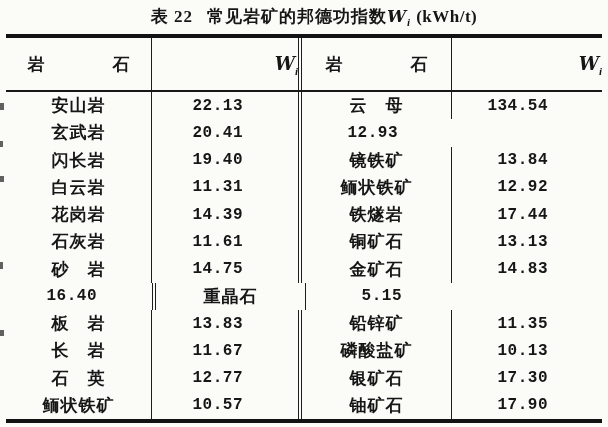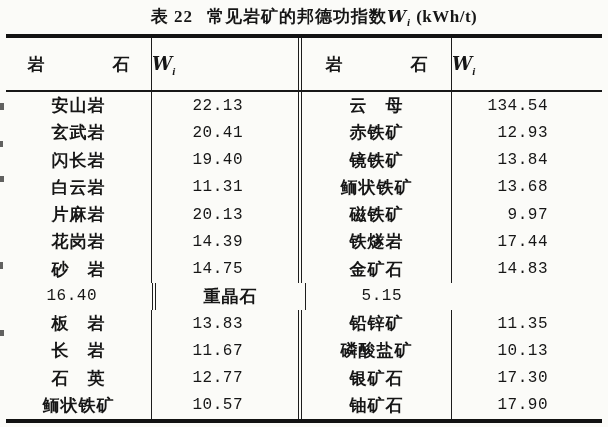--- a/index.html
+++ b/index.html
@@ -45,24 +45,24 @@
   .c2 { width: 150px; border-right: 4px double #1c1c1c; justify-content: flex-end; padding-right: 55px; }
   .c3 { width: 150px; border-right: 1px solid #1c1c1c; justify-content: center; }
   .c4 { width: 150px; justify-content: flex-end; padding-right: 54px; }
 
   .rock {
     font-size: 17px; font-weight: bold; letter-spacing: 1px;
     white-space: nowrap;
   }
   .val {
     font-family: "Liberation Mono", "DejaVu Sans Mono", monospace;
-    font-weight: normal; font-size: 16px; letter-spacing: 0.5px;
+    font-weight: bold; font-size: 16px; letter-spacing: 0.5px;
     white-space: nowrap;
   }
-  .hrow .c2, .hrow .c4 { justify-content: flex-start; padding-right: 0; }
+  .hrow .c2, .hrow .c4 { justify-content: flex-end; padding-right: 0; }
   .rockhead {
     display: inline-flex; width: 102px; justify-content: space-between;
     font-size: 17px; font-weight: bold;
   }
   .wihead { font-size: 18px; font-weight: bold; }
   .wihead i { font-family: "DejaVu Serif", serif; }
 
   
   .artifact { position: absolute; background: #2e2e2e; opacity: 0.75; }
   .a1 { left: 0; top: 103px; width: 4px; height: 7px; }
@@ -120,23 +120,20 @@
           </div>
       </div>
 
       <div class="row">
         <div class="cell c1">
             <span class="rock">玄武岩</span>
           </div>
         <div class="cell c2">
             <span class="val">20.41</span>
           </div>
-        <div class="cell c3">
-            <span class="rock">赤铁矿</span>
-          </div>
         <div class="cell c4">
             <span class="val">12.93</span>
           </div>
       </div>
 
       <div class="row">
         <div class="cell c1">
             <span class="rock">闪长岩</span>
           </div>
         <div class="cell c2">
@@ -154,54 +151,54 @@
         <div class="cell c1">
             <span class="rock">白云岩</span>
           </div>
         <div class="cell c2">
             <span class="val">11.31</span>
           </div>
         <div class="cell c3">
             <span class="rock">鲕状铁矿</span>
           </div>
         <div class="cell c4">
-            <span class="val">13.68</span>
-          </div>
-      </div>
-
-      <div class="row">
-        <div class="cell c1">
-            <span class="rock">片麻岩</span>
-          </div>
-        <div class="cell c2">
-            <span class="val">20.13</span>
-          </div>
-        <div class="cell c3">
-            <span class="rock">磁铁矿</span>
-          </div>
-        <div class="cell c4">
-            <span class="val">9.97</span>
-          </div>
-      </div>
+            <span class="val">12.92</span>
+          </div>
+      </div>
+
 
       <div class="row">
         <div class="cell c1">
             <span class="rock">花岗岩</span>
           </div>
         <div class="cell c2">
             <span class="val">14.39</span>
           </div>
         <div class="cell c3">
             <span class="rock">铁燧岩</span>
           </div>
         <div class="cell c4">
             <span class="val">17.44</span>
           </div>
       </div>
 
+      <div class="row">
+        <div class="cell c1">
+            <span class="rock">石灰岩</span>
+          </div>
+        <div class="cell c2">
+            <span class="val">11.61</span>
+          </div>
+        <div class="cell c3">
+            <span class="rock">铜矿石</span>
+          </div>
+        <div class="cell c4">
+            <span class="val">13.13</span>
+          </div>
+      </div>
 
       <div class="row">
         <div class="cell c1">
             <span class="rock">砂　岩</span>
           </div>
         <div class="cell c2">
             <span class="val">14.75</span>
           </div>
         <div class="cell c3">
             <span class="rock">金矿石</span>

